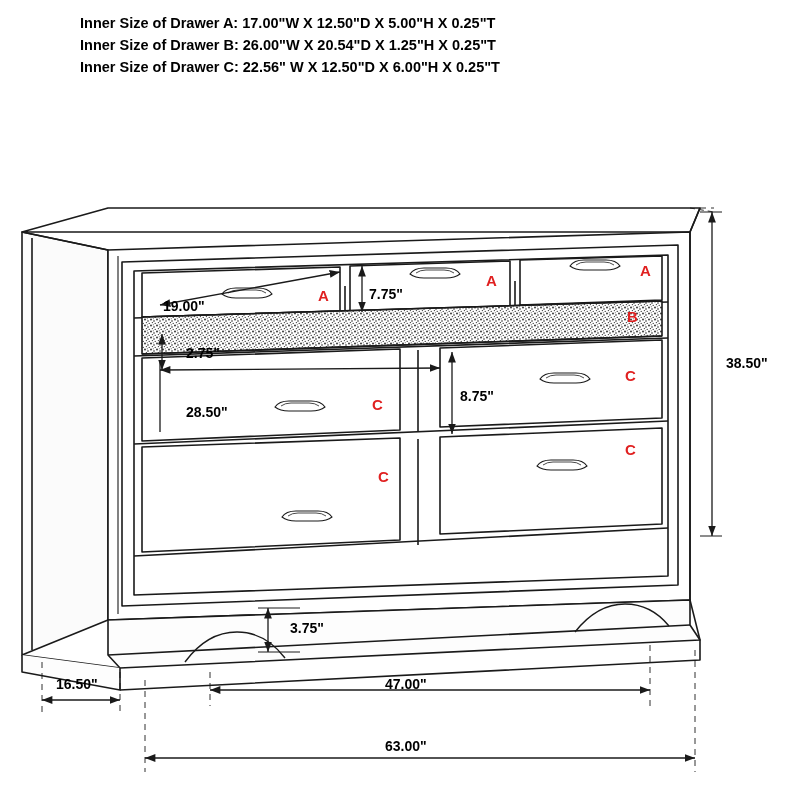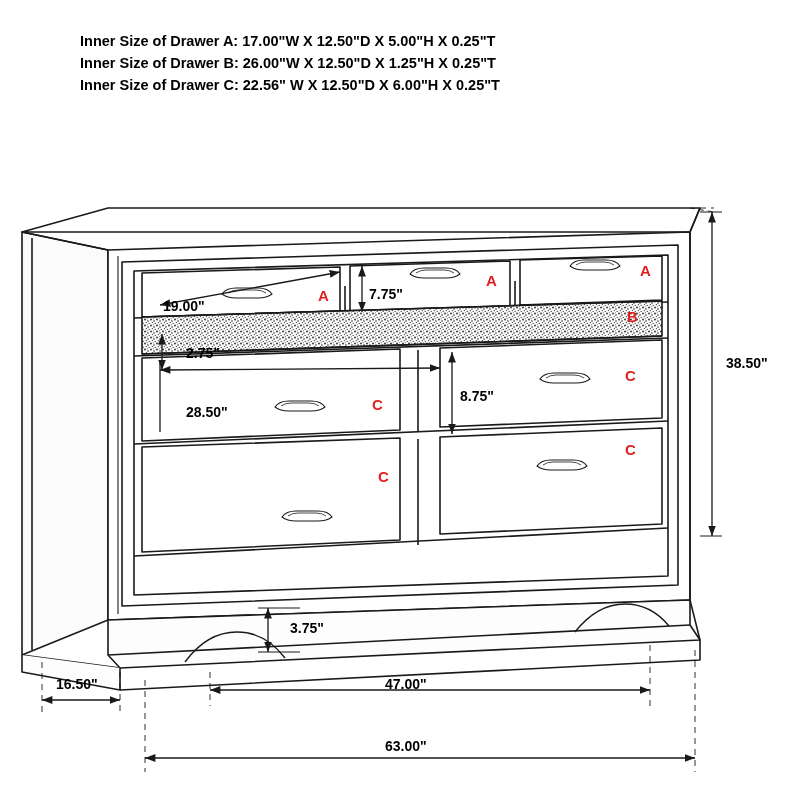--- a/index.html
+++ b/index.html
@@ -12,21 +12,21 @@
     width: 800px;
     height: 800px;
     background: #ffffff;
     font-family: "Liberation Sans", sans-serif;
     overflow: hidden;
   }
   
   #spec-block {
     position: absolute;
     left: 80px;
-    top: 30px;
+    top: 12px;
     width: 700px;
   }
   .spec-line {
     font-size: 14.5px;
     font-weight: bold;
     color: #000000;
     line-height: 22px;
     white-space: nowrap;
   }
   
@@ -50,21 +50,21 @@
     white-space: nowrap;
   }
 </style>
 </head>
 <body>
 
 <div id="page">
 
   <div id="spec-block">
     <div class="spec-line">Inner Size of Drawer A: 17.00"W X 12.50"D X 5.00"H X 0.25"T</div>
-    <div class="spec-line">Inner Size of Drawer B: 26.00"W X 12.50"D X 1.25"H X 0.25"T</div>
+    <div class="spec-line">Inner Size of Drawer B: 26.00"W X 20.54"D X 1.25"H X 0.25"T</div>
     <div class="spec-line">Inner Size of Drawer C: 22.56" W X 12.50"D X 6.00"H X 0.25"T</div>
   </div>
 
   <svg id="drawing" width="800" height="800" viewBox="0 0 800 800">
     <defs>
       <marker id="arrow" markerWidth="9" markerHeight="9" refX="8" refY="3" orient="auto">
         <path d="M0,0 L8,3 L0,6 z" fill="#1a1a1a"></path>
       </marker>
       <marker id="arrowrev" markerWidth="9" markerHeight="9" refX="0" refY="3" orient="auto">
         <path d="M8,0 L0,3 L8,6 z" fill="#1a1a1a"></path>

